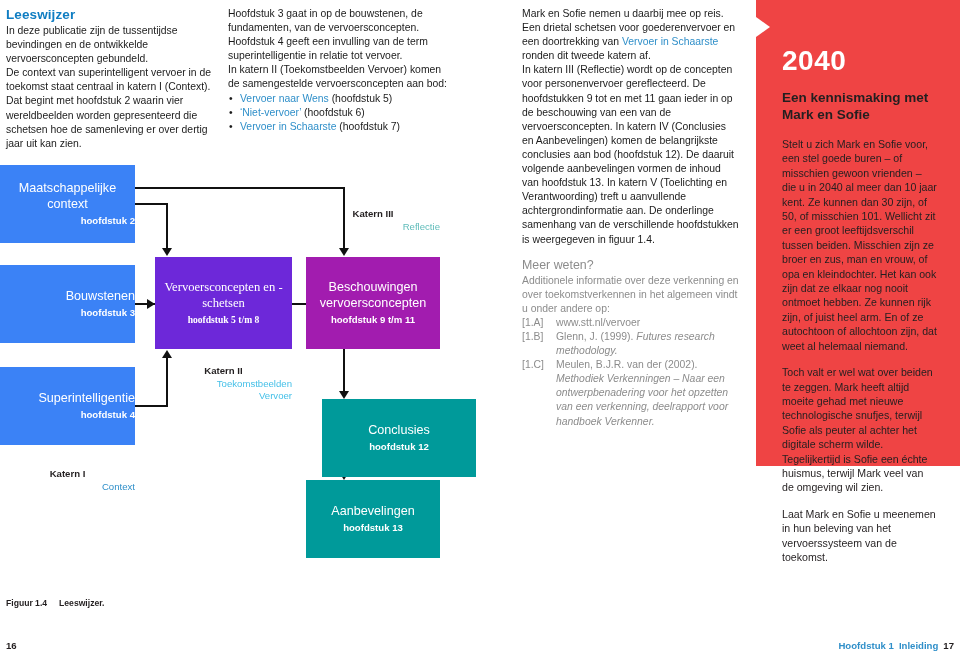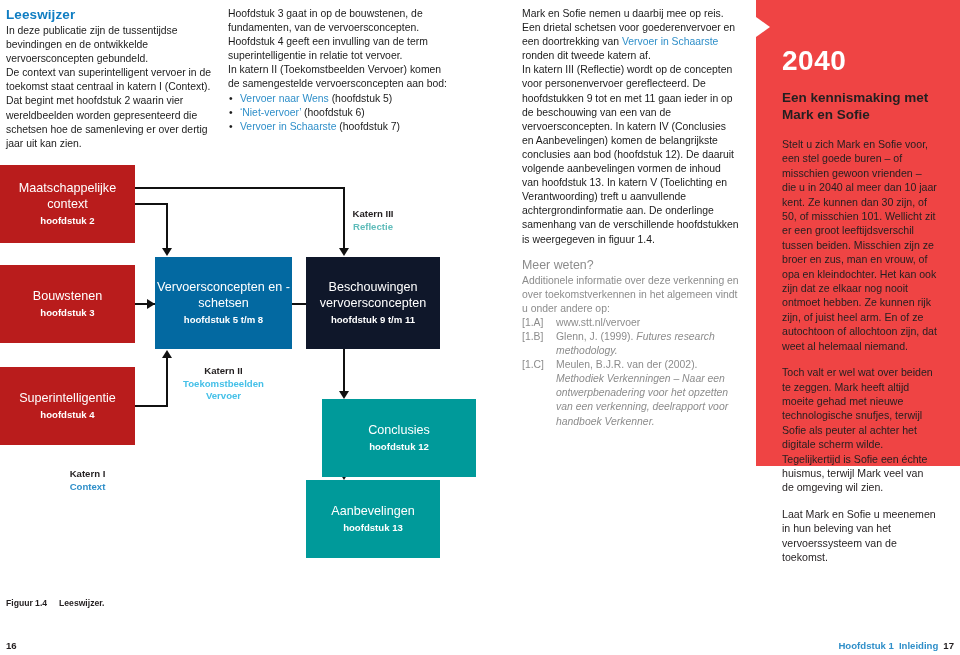--- a/index.html
+++ b/index.html
@@ -63,28 +63,28 @@
 
   
   .diagram{position:absolute;left:0;top:160px;width:500px;height:460px;}
   .box{
     position:absolute;box-sizing:border-box;
     color:#ffffff;text-align:center;
     display:flex;flex-direction:column;justify-content:center;align-items:center;
   }
   .box .t1{font-size:12.6px;line-height:15.5px;font-weight:normal;}
   .box .t2{font-size:9.6px;line-height:13px;font-weight:bold;margin-top:2px;}
-  .blue{background:#b91c1c;}
-  .lblue{background:#0369a1;}
-  .teal{background:#0f172a;}
+  .blue{background:#3b82f6;align-items:flex-end;}
+  .lblue{background:#6d28d9;font-family:Liberation Serif, serif;}
+  .teal{background:#a21caf;}
   .dteal{background:#009a9a;}
 
   .katern{position:absolute;text-align:center;font-size:9.6px;line-height:12.6px;}
   .katern .k1{font-weight:bold;color:#231f20;}
-  .katern .k2{font-weight:bold;}
+  .katern .k2{font-weight:normal;text-align:right;}
   .k-blue{color:#2f8fc9;}
   .k-lblue{color:#45c0e8;}
   .k-teal{color:#5fbcba;}
   .k-dteal{color:#009a9a;}
 
   .ln{position:absolute;background:#111;}
   .ah{position:absolute;width:0;height:0;}
   .ah-r{border-top:5px solid transparent;border-bottom:5px solid transparent;border-left:8px solid #111;}
   .ah-d{border-left:5px solid transparent;border-right:5px solid transparent;border-top:8px solid #111;}
   .ah-u{border-left:5px solid transparent;border-right:5px solid transparent;border-bottom:8px solid #111;}
@@ -212,21 +212,21 @@
     <div class="box dteal" style="left:322px;top:239px;width:154px;height:78px;">
       <div class="t1">Conclusies</div>
       <div class="t2">hoofdstuk 12</div>
     </div>
 
     <div class="box dteal" style="left:306px;top:320px;width:134px;height:78px;text-align:center;">
       <div class="t1">Aanbevelingen</div>
       <div class="t2">hoofdstuk 13</div>
     </div>
 
-    <div class="katern" style="left:12px;top:308px;width:135px;padding-left:8px;">
+    <div class="katern" style="left:0px;top:308px;width:135px;">
       <div class="k1">Katern I</div>
       <div class="k2 k-blue">Context</div>
     </div>
 
     <div class="katern" style="left:155px;top:205px;width:137px;">
       <div class="k1">Katern II</div>
       <div class="k2 k-lblue">Toekomstbeelden</div>
       <div class="k2 k-lblue">Vervoer</div>
     </div>
 

